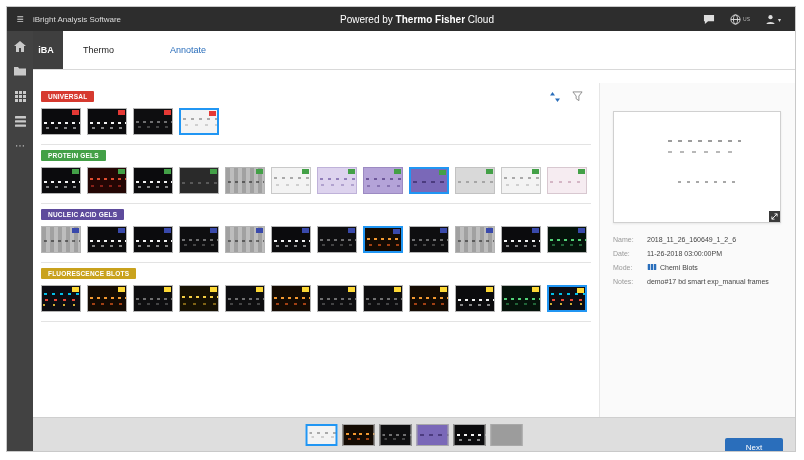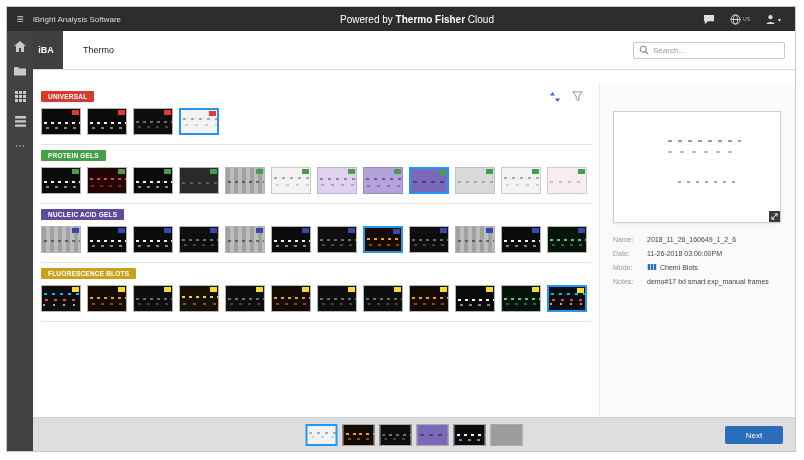--- a/index.html
+++ b/index.html
@@ -140,21 +140,21 @@
     background-image: linear-gradient(90deg, rgba(255,255,255,.7) 1px, transparent 1px);
     background-size: 3px 100%; }
 
   
   .bottombar { position: absolute; left: 26px; bottom: 0; right: 0; height: 34px;
     background: #dedede; border-top: 1px solid #cfcfcf; }
   .filmstrip { position: absolute; left: 50%; top: 50%; transform: translate(-50%,-50%);
     display: flex; gap: 5px; align-items: center; }
   .fs-thumb { width: 32px; height: 22px; border: 1px solid #a8a8a8; position: relative; cursor: pointer; flex: 0 0 auto; }
   .fs-thumb.sel { border: 2px solid #2196f3; }
-  .next { position: absolute; right: 12px; top: 8px; width: 58px; height: 18px; background: #2a6ebb;
+  .next { position: absolute; right: 12px; top: 20px; width: 58px; height: 18px; background: #2a6ebb;
     color: #fff; border: none; border-radius: 2px; font-size: 8px; cursor: pointer; font-family: inherit; }
 </style>
 </head>
 <body>
 
 <div class="frame">
 
   <header class="topbar">
     <div class="hamburger">≡</div>
     <div class="app-title">iBright Analysis Software</div>
@@ -210,30 +210,22 @@
           <rect y="8.4" width="11" height="2.4" rx="0.5" fill="#c9c9c9"></rect>
         </svg>
     </span>
     <span class="sicon more">⋯</span>
   </nav>
 
   <div class="tabrow">
     <div class="iba">iBA</div>
     <div class="tabstrip">
         <div class="tab tab-active">Thermo</div>
+        <div class="tab">Annotate</div>
       </div>
-    <div class="search">
-      <span>
-        <svg width="10" height="10" viewBox="0 0 12 12">
-            <circle cx="5" cy="5" r="3.5" fill="none" stroke="#8a8a8a" stroke-width="1.3"></circle>
-            <path d="M7.8 7.8 11 11" stroke="#8a8a8a" stroke-width="1.3"></path>
-          </svg>
-      </span>
-      <input type="text" placeholder="Search..." style="">
-    </div>
   </div>
 
 
   <main class="content">
     <div class="gallery">
         <section class="gsec">
           <div class="gsec-head">
             <span class="badge" style="background: rgb(214, 58, 47);">UNIVERSAL</span>
   <span class="sec-tools">
     <span>

